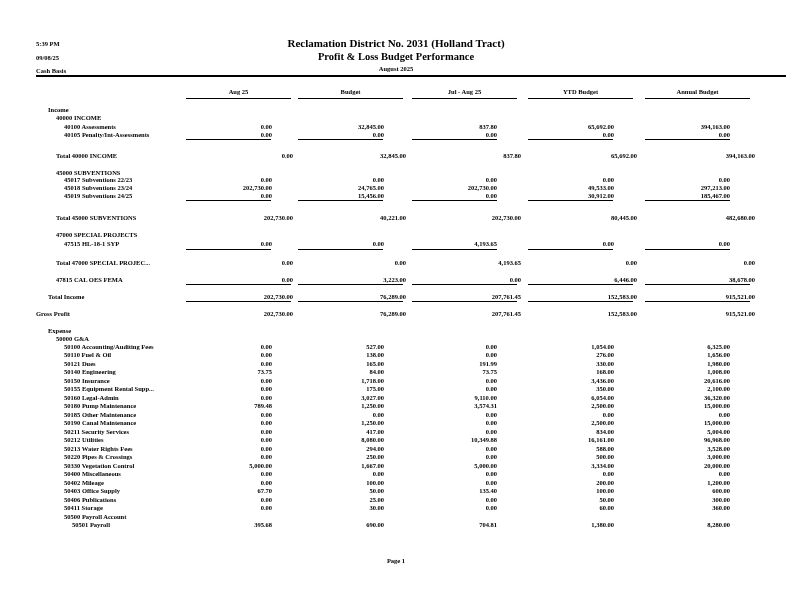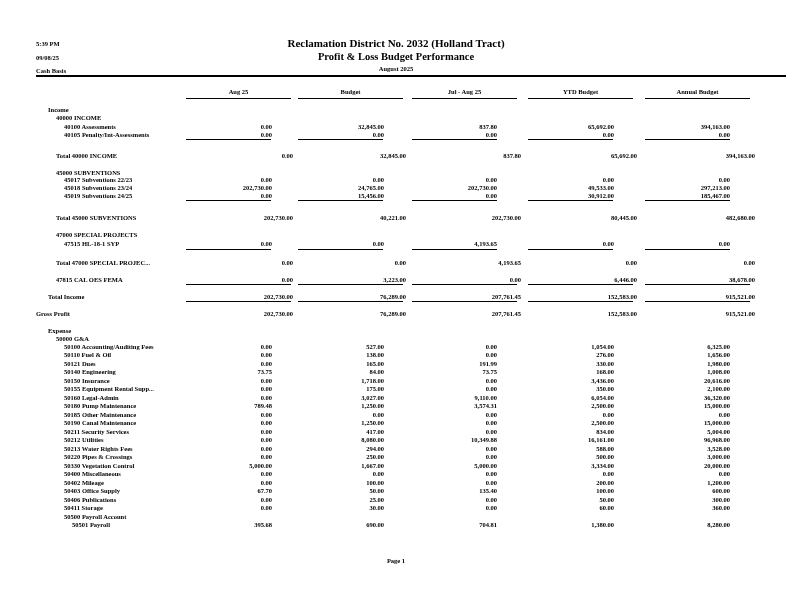--- a/index.html
+++ b/index.html
@@ -19,21 +19,21 @@
   .uline { position:absolute; height:1px; background:#000; }
   .footer { position:absolute; top:557px; left:0; width:792px; text-align:center; font-size:6.5px; }
 </style>
 </head>
 <body>
 
 <div class="hdr-left" style="top:40px;">5:39 PM</div>
 <div class="hdr-left" style="top:54px;">09/08/25</div>
 <div class="hdr-left" style="top:67px;">Cash Basis</div>
 
-<div class="title t1">Reclamation District No. 2032 (Holland Tract)</div>
+<div class="title t1">Reclamation District No. 2031 (Holland Tract)</div>
 <div class="title t2">Profit &amp; Loss Budget Performance</div>
 <div class="title t3">August 2025</div>
 <div class="thick-rule"></div>
 
 <div id="colheads">
     <div class="colhead" style="left: 186px; width: 105px;">Aug 25</div>
     <div class="colhead-line" style="left: 186px; width: 105px;"></div>
     <div class="colhead" style="left: 298px; width: 105px;">Budget</div>
     <div class="colhead-line" style="left: 298px; width: 105px;"></div>
     <div class="colhead" style="left: 412px; width: 105px;">Jul - Aug 25</div>

